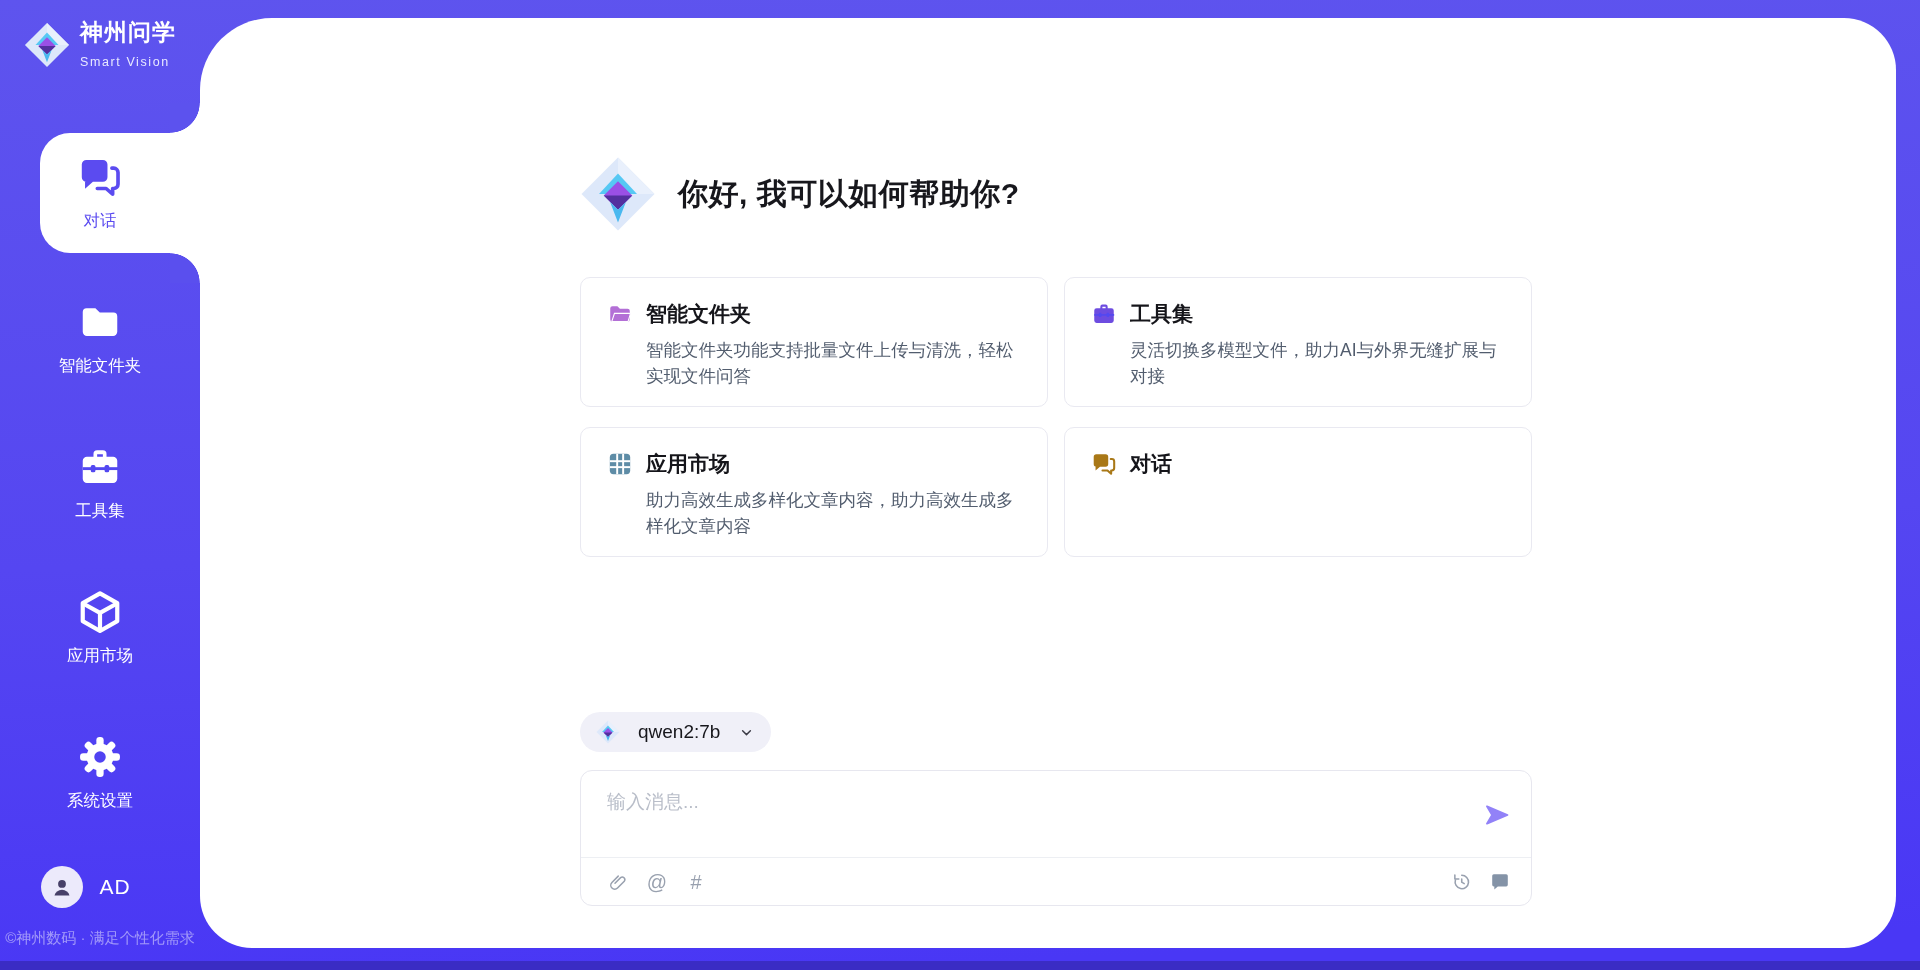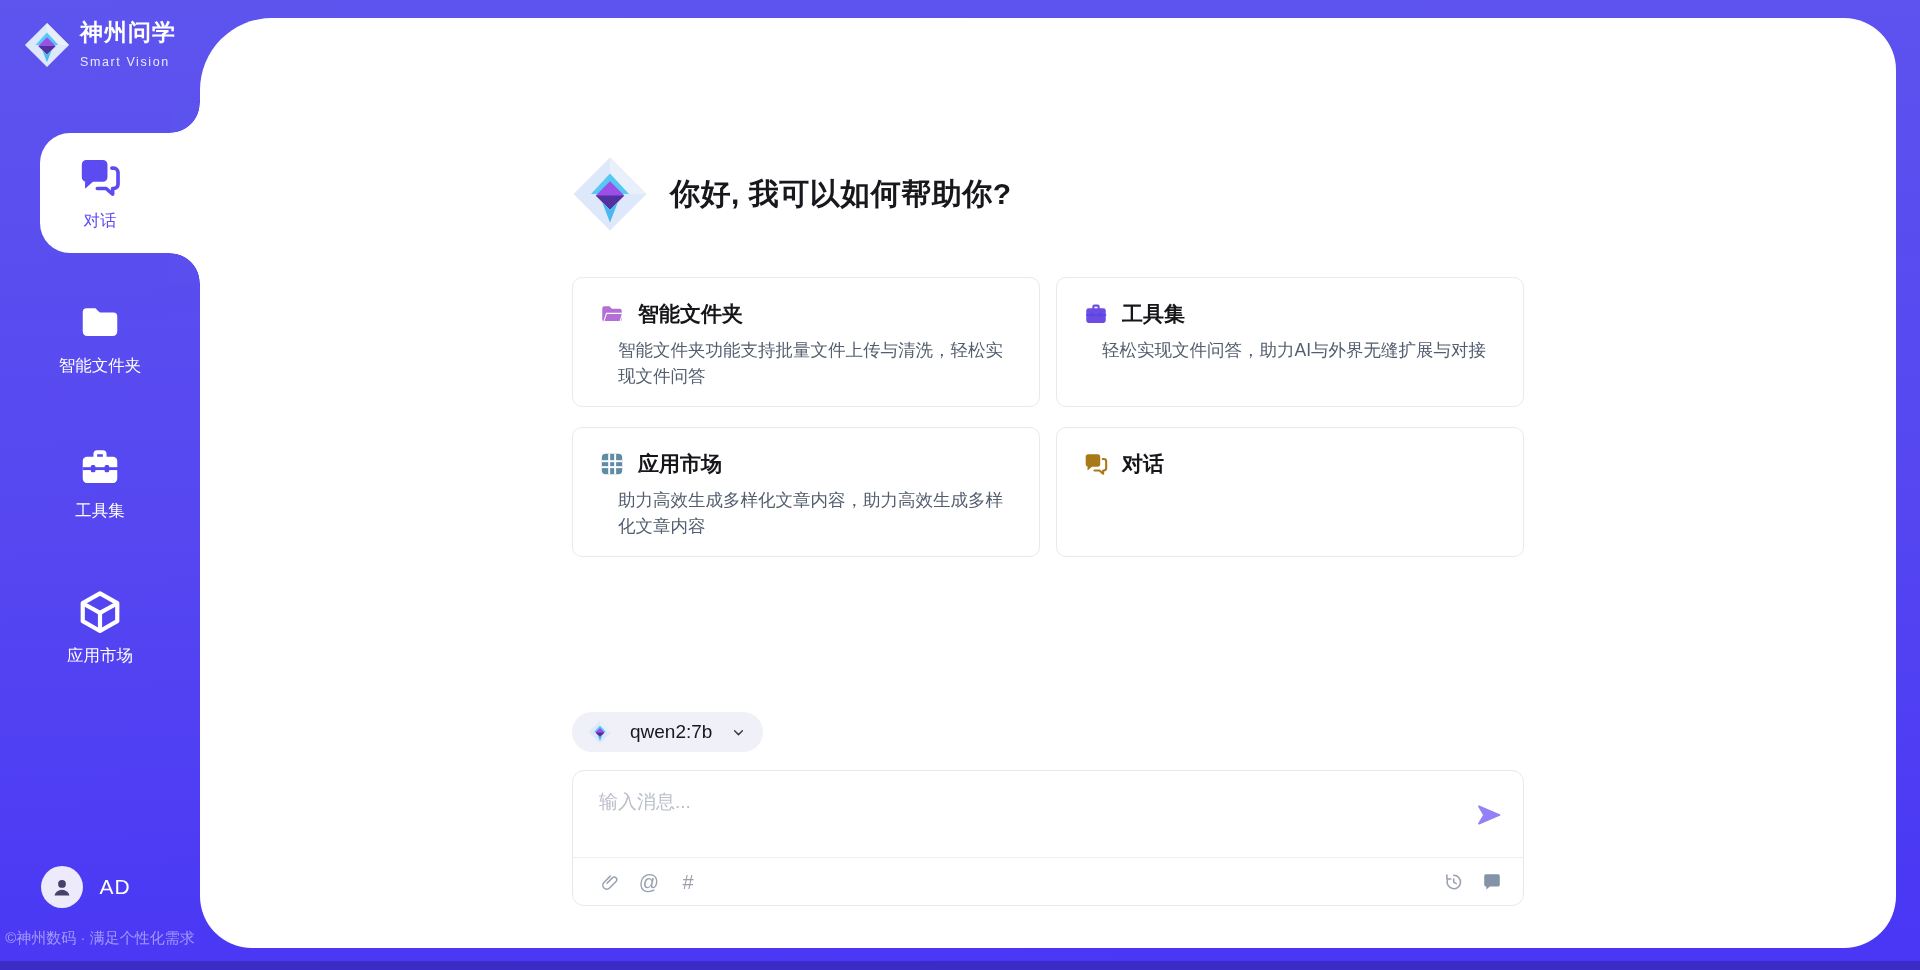--- a/index.html
+++ b/index.html
@@ -36,33 +36,33 @@
   .avatar { width:42px; height:42px; border-radius:50%; background:#eceafb; display:flex;
             align-items:center; justify-content:center; }
   .avatar svg { width:26px; height:26px; }
   .user-initials { color:#fff; font-size:21px; letter-spacing:1px; }
   .copyright { position:absolute; top:929px; left:0; width:200px; text-align:center;
                color:rgba(255,255,255,.48); font-size:15px; }
 
   
   .main-panel { position:absolute; left:200px; top:18px; right:24px; bottom:22px; background:#fff;
                 border-radius:72px 52px 52px 52px; z-index:1; }
-  .content { position:absolute; left:372px; top:0; width:952px; height:100%; }
+  .content { position:absolute; left:380px; top:0; width:952px; height:100%; }
 
   .greeting { position:absolute; top:138px; left:0; display:flex; align-items:center; gap:22px; }
   .greeting-logo { width:76px; height:76px; }
   .greeting-text { font-size:30px; font-weight:800; color:#17171c; letter-spacing:.5px; }
 
   .cards { position:absolute; top:259px; left:0; display:grid; grid-template-columns:468px 468px; gap:20px 16px; }
   .card { height:130px; background:#fff; border:1px solid #e9e9f1; border-radius:10px;
           padding:22px 26px; cursor:pointer; }
   .card-head { display:flex; align-items:center; gap:13px; }
   .card-ic { width:26px; height:26px; flex:0 0 26px; }
   .card-title { font-size:21px; font-weight:700; color:#15151a; }
-  .card-desc { margin-top:9px; margin-left:19px; font-size:17.5px; color:#525d6e; line-height:1.5; }
+  .card-desc { margin-top:9px; margin-left:39px; font-size:17.5px; color:#525d6e; line-height:1.5; }
   .ic-folder { color:#b36fd6; } .ic-toolbox { color:#6d4ce0; }
   .ic-grid { color:#5e8ca6; } .ic-chat-gold { color:#a97817; }
 
   .model-pill { position:absolute; top:694px; left:0; height:40px; background:#f0f0f8; border-radius:20px;
                 display:inline-flex; align-items:center; gap:18px; padding:0 16px; cursor:pointer; }
   .model-pill .mini-logo { width:24px; height:24px; }
   .model-name { font-size:19px; color:#17171c; }
   .chev { width:17px; height:17px; }
 
   .composer { position:absolute; top:752px; left:0; width:952px; height:136px; background:#fff;
@@ -174,20 +174,26 @@
       <span class="nav-label">工具集</span>
     </div>
 
     <div class="nav-item">
       <svg class="nav-ic" viewBox="0 0 24 24" style="color:#fff">
           <use href="#cube-shape"></use>
         </svg>
       <span class="nav-label">应用市场</span>
     </div>
 
+    <div class="nav-item">
+      <svg class="nav-ic" viewBox="0 0 24 24" style="color:#fff">
+          <use href="#gear-shape"></use>
+        </svg>
+      <span class="nav-label">系统设置</span>
+    </div>
 
   </div>
 
   <div class="user-row">
     <div class="avatar">
       <svg viewBox="0 0 24 24">
           <use href="#person-shape"></use>
         </svg>
     </div>
     <span class="user-initials">AD</span>
@@ -218,21 +224,21 @@
         <div class="card-desc">智能文件夹功能支持批量文件上传与清洗，轻松实现文件问答</div>
       </div>
 
       <div class="card">
         <div class="card-head">
           <svg class="card-ic ic-toolbox" viewBox="0 0 24 24">
               <use href="#briefcase-shape"></use>
             </svg>
           <span class="card-title">工具集</span>
         </div>
-        <div class="card-desc">轻松实现文件问答，助力AI与外界无缝扩展与对接</div>
+        <div class="card-desc">灵活切换多模型文件，助力AI与外界无缝扩展与对接</div>
       </div>
 
       <div class="card">
         <div class="card-head">
           <svg class="card-ic ic-grid" viewBox="0 0 24 24">
               <use href="#grid-shape"></use>
             </svg>
           <span class="card-title">应用市场</span>
         </div>
         <div class="card-desc">助力高效生成多样化文章内容，助力高效生成多样化文章内容</div>

